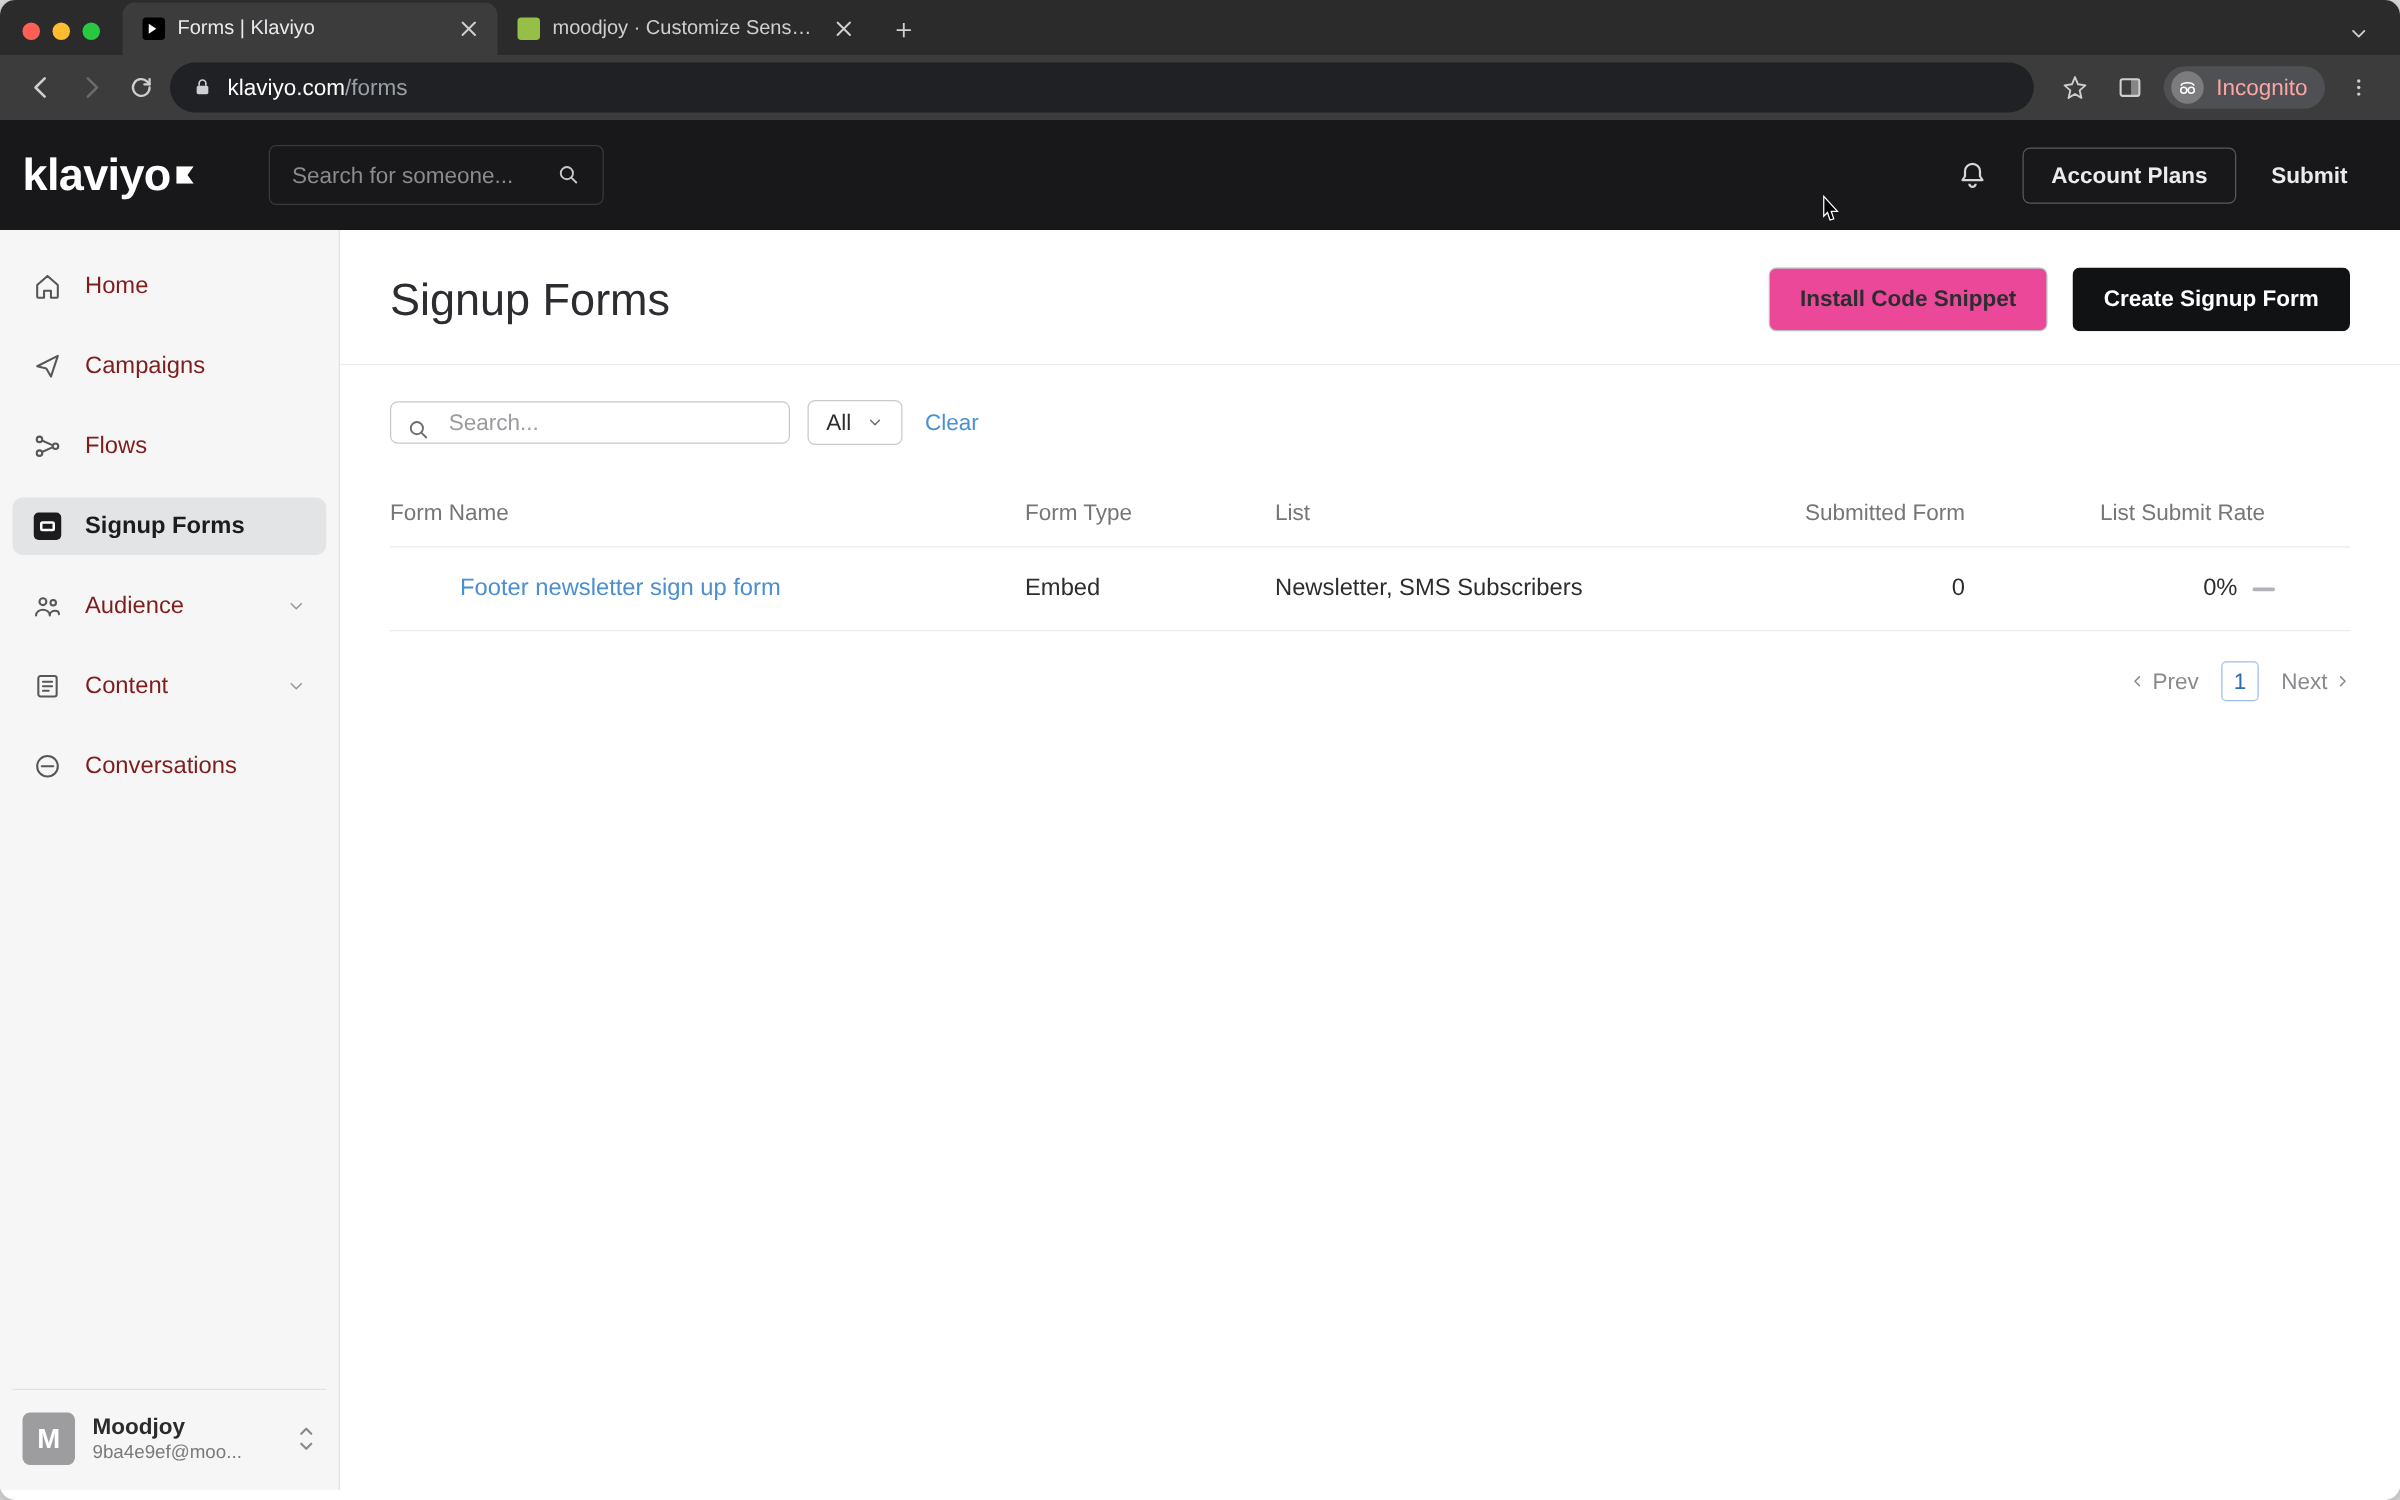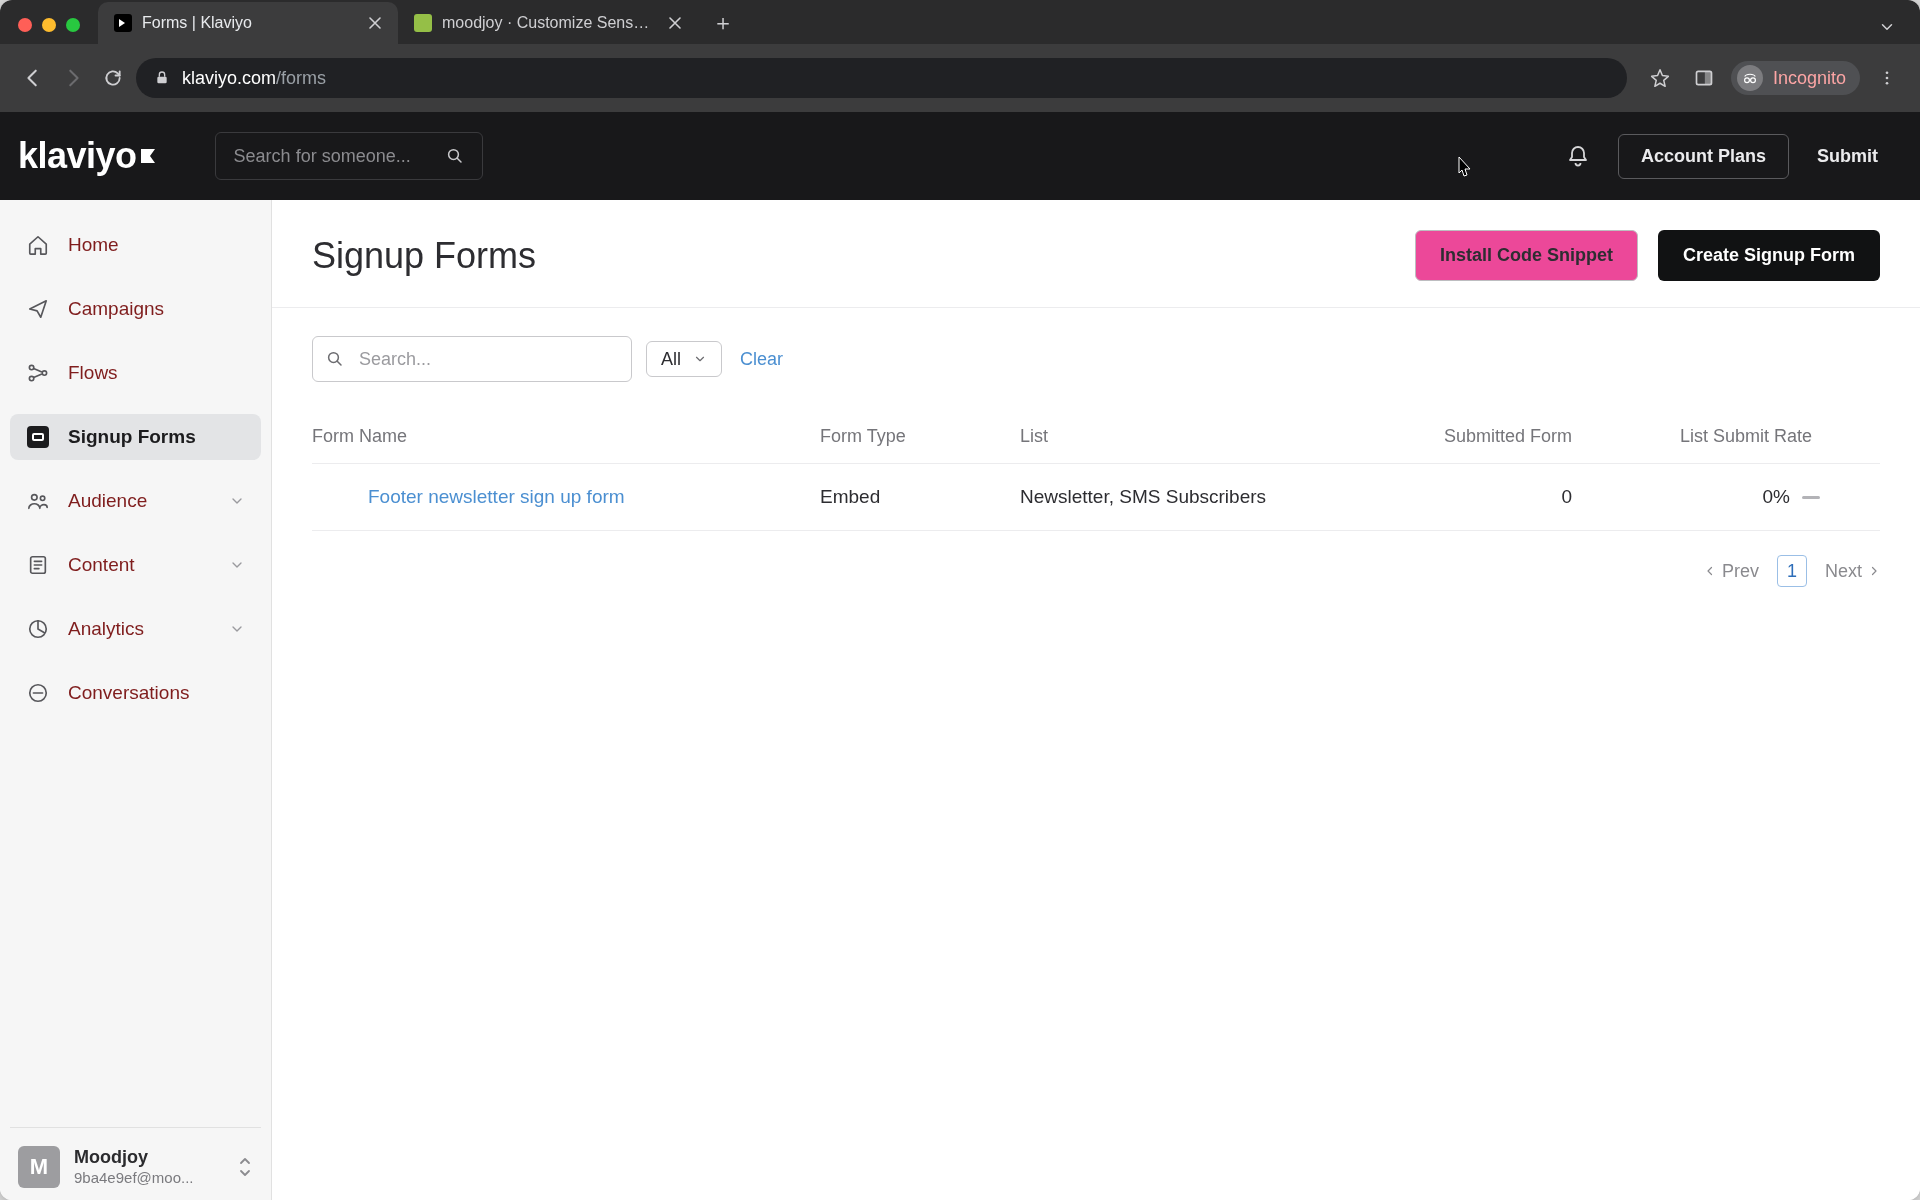--- a/index.html
+++ b/index.html
@@ -97,21 +97,21 @@
   .tab .close { width:18px; height:18px; display:flex; align-items:center; justify-content:center; color:#cfcfd2; }
   .newtab {
     width: 34px; height: 34px; margin-left: 8px; margin-bottom: 4px;
     display:flex; align-items:center; justify-content:center; color:#cfcfd2; font-size:22px;
   }
   .chevron-down-tabs {
     position:absolute; right:24px; top:18px; color:#cfcfd2;
   }
 
   .toolbar {
-    height: 68px;
+    height: 52px;
     background: var(--tab-active);
     display: flex;
     align-items: center;
     padding: 0 16px;
     gap: 6px;
   }
   .tb-btn {
     width: 34px; height: 34px; display:flex; align-items:center; justify-content:center;
     color:#cfcfd2; border-radius: 50%;
   }
@@ -233,21 +233,21 @@
   .btn-outline { background:#ec4899; border-color:var(--btn-border); color:#2d2d31; }
   .btn-dark { background:var(--btn-dark); color:#fff; }
 
   .filters {
     display:flex; align-items:center; gap:14px; padding:28px 40px 10px 40px;
   }
   .filter-search {
     position:relative; width:320px;
   }
   .filter-search input {
-    width:100%; height:46px; border:1px solid var(--filter-border); border-radius:6px;
+    width:100%; height:34px; border:1px solid var(--filter-border); border-radius:6px;
     padding:0 14px 0 46px; font-size:18px; color:#2d2d31;
   }
   .filter-search input::placeholder { color:#9b9b9f; }
   .filter-search .sicon {
     position:absolute; left:14px; top:0; height:46px; display:flex; align-items:center; color:#6c6c70;
   }
   .filter-dd {
     height:36px; border:1px solid var(--filter-border); border-radius:6px;
     padding:0 14px; display:flex; align-items:center; gap:12px; font-size:18px; color:#2d2d31;
   }
@@ -494,34 +494,20 @@
               </svg>
           </span>
           <span>Content</span>
           <span class="chev">
             <svg width="16" height="16" viewBox="0 0 24 24">
                 <path d="M6 9l6 6 6-6" fill="none" stroke="currentColor" stroke-width="2" stroke-linecap="round" stroke-linejoin="round"></path>
               </svg>
           </span>
         </div>
 
-        <div class="nav-item">
-          <span class="nicon">
-            <svg width="22" height="22" viewBox="0 0 24 24">
-                <circle cx="12" cy="12" r="9" fill="none" stroke="currentColor" stroke-width="1.8"></circle>
-                <path d="M12 3v9l7 4" fill="none" stroke="currentColor" stroke-width="1.8" stroke-linecap="round"></path>
-              </svg>
-          </span>
-          <span>Analytics</span>
-          <span class="chev">
-            <svg width="16" height="16" viewBox="0 0 24 24">
-                <path d="M6 9l6 6 6-6" fill="none" stroke="currentColor" stroke-width="2" stroke-linecap="round" stroke-linejoin="round"></path>
-              </svg>
-          </span>
-        </div>
 
         <div class="nav-item">
           <span class="nicon">
             <svg width="22" height="22" viewBox="0 0 24 24">
                 <circle cx="12" cy="12" r="9" fill="none" stroke="currentColor" stroke-width="1.8"></circle>
                 <path d="M7 12h10" stroke="currentColor" stroke-width="1.8" stroke-linecap="round"></path>
               </svg>
           </span>
           <span>Conversations</span>
         </div>

